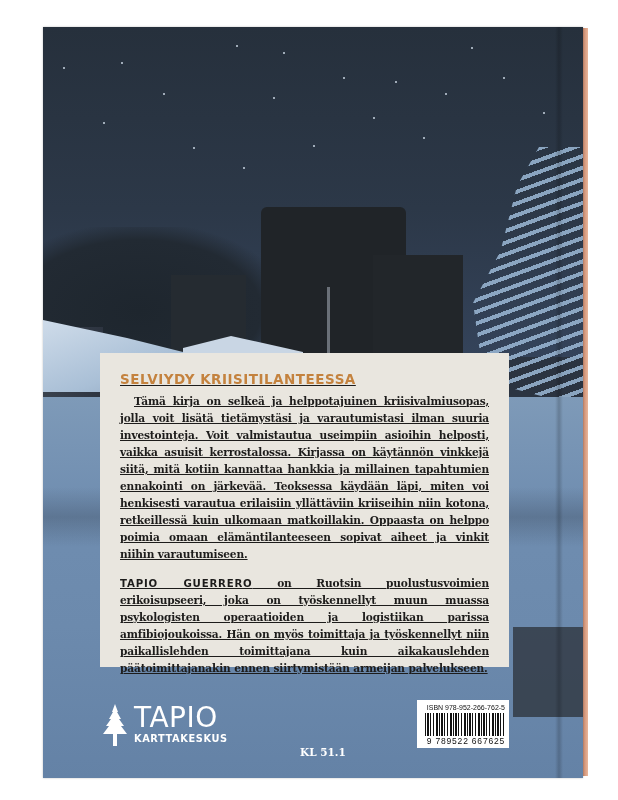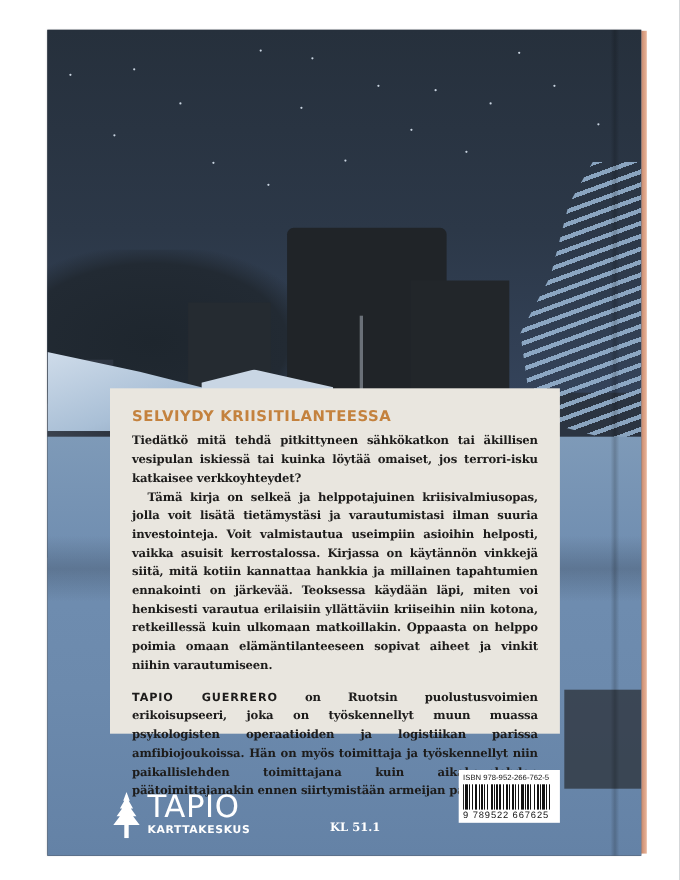--- a/index.html
+++ b/index.html
@@ -94,20 +94,21 @@
     }
 
     .panel {
       position: absolute;
       left: 57px; top: 326px;
       width: 409px; height: 314px;
       background: #e9e6df;
       box-sizing: border-box;
       padding: 17px 20px 0 20px;
       color: #1d1c1b;
+      text-decoration: underline;
     }
     .panel-title {
       font-family: "DejaVu Sans", sans-serif;
       font-weight: bold;
       font-size: 13.5px;
       letter-spacing: 0.5px;
       color: #c4823e;
       margin: 0 0 5px 0;
       line-height: 18px;
     }
@@ -122,21 +123,21 @@
     .panel p.indent { text-indent: 14px; }
     .panel p.author { margin-top: 12px; }
     .author-name {
       font-family: "DejaVu Sans", sans-serif;
       font-weight: bold;
       letter-spacing: 0.8px;
       font-size: 10.2px;
     }
 
     .logo {
-      position: absolute; left: 57px; top: 693px;
+      position: absolute; left: 57px; top: 677px;
       display: flex; align-items: flex-end;
       color: #ffffff;
     }
     .logo-tree { width: 30px; height: 42px; margin-right: 4px; }
     .logo-text { display: flex; flex-direction: column; }
     .logo-tapio {
       font-family: "DejaVu Sans", sans-serif;
       font-size: 28px; line-height: 28px;
       letter-spacing: 0.5px;
       font-weight: normal;
@@ -154,21 +155,21 @@
       font-size: 10.5px; font-weight: bold;
       font-family: "DejaVu Serif", serif;
     }
 
     .barcode {
       position: absolute; left: 374px; top: 673px;
       width: 92px; height: 48px;
       background: #ffffff;
       box-sizing: border-box;
       padding: 3px 4px 2px 4px;
-      display: flex; flex-direction: column; align-items: flex-start;
+      display: flex; flex-direction: column; align-items: flex-end;
     }
     .isbn-text {
       font-family: "Liberation Sans", sans-serif;
       font-size: 7px; line-height: 9px; color: #111;
       white-space: nowrap;
     }
     .bars {
       width: 80px; height: 24px; margin-top: 1px;
       background: repeating-linear-gradient(90deg,
         #111 0 1px, #fff 1px 2px, #111 2px 4px, #fff 4px 5px,
@@ -218,21 +219,20 @@
     <div class="roof-snow"></div>
     <div class="roof-snow-2"></div>
     <div class="ground"></div>
     <div class="ground-shade"></div>
     <div class="ground-dark-right"></div>
     <div class="spine-shadow"></div>
   </div>
 
   <div class="panel">
     <h2 class="panel-title">SELVIYDY KRIISITILANTEESSA</h2>
-    <p>Tiedätkö mitä tehdä pitkittyneen sähkökatkon tai äkillisen vesipulan iskiessä tai kuinka löytää omaiset, jos terrori-isku katkaisee verkkoyhteydet?</p>
     <p class="indent">Tämä kirja on selkeä ja helppotajuinen kriisivalmiusopas, jolla voit lisätä tietämystäsi ja varautumistasi ilman suuria investointeja. Voit valmistautua useimpiin asioihin helposti, vaikka asuisit kerrostalossa. Kirjassa on käytännön vinkkejä siitä, mitä kotiin kannattaa hankkia ja millainen tapahtumien ennakointi on järkevää. Teoksessa käydään läpi, miten voi henkisesti varautua erilaisiin yllättäviin kriiseihin niin kotona, retkeillessä kuin ulkomaan matkoillakin. Oppaasta on helppo poimia omaan elämäntilanteeseen sopivat aiheet ja vinkit niihin varautumiseen.</p>
     <p class="author"><span class="author-name">TAPIO GUERRERO</span><span> on Ruotsin puolustusvoimien erikoisupseeri, joka on työskennellyt muun muassa psykologisten operaatioiden ja logistiikan parissa amfibiojoukoissa. Hän on myös toimittaja ja työskennellyt niin paikallislehden toimittajana kuin aikakauslehden päätoimittajanakin ennen siirtymistään armeijan palvelukseen.</span></p>
   </div>
 
   <div class="logo">
     <svg class="logo-tree" viewBox="0 0 30 42">
       <path fill="#ffffff" d="M15 0 L18 8 L17 8 L21 15 L19 15 L24 22 L21 22 L27 30 L17 30 L17 42 L13 42 L13 30 L3 30 L9 22 L6 22 L11 15 L9 15 L13 8 L12 8 Z"></path>
     </svg>
     <div class="logo-text">
       <span class="logo-tapio">TAPIO</span>

